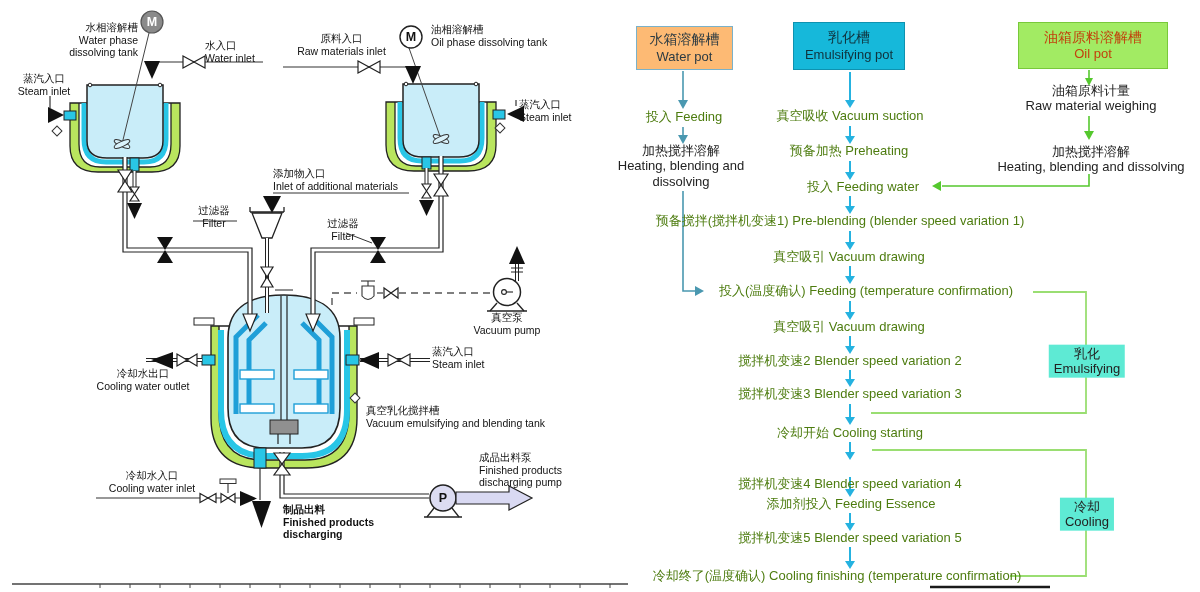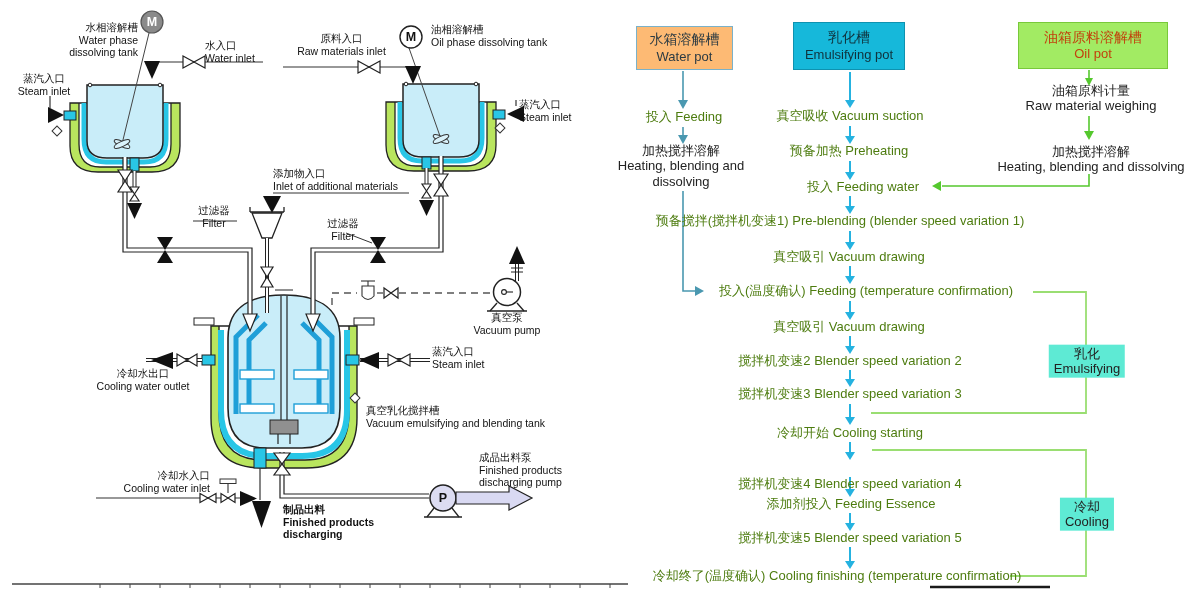--- a/index.html
+++ b/index.html
@@ -360,21 +360,21 @@
   <div>Steam inlet</div>
 </div>
 <div class="lbl c" style="left:85px;top:367px;width:116px;">
   <div>冷却水出口</div>
   <div>Cooling water outlet</div>
 </div>
 <div class="lbl" style="left:366px;top:404px;">
   <div>真空乳化搅拌槽</div>
   <div>Vacuum emulsifying and blending tank</div>
 </div>
-<div class="lbl c" style="left:94px;top:469px;width:116px;text-align:right;">
+<div class="lbl c" style="left:94px;top:469px;width:116px;">
   <div>冷却水入口</div>
   <div>Cooling water inlet</div>
 </div>
 <div class="lbl" style="left:283px;top:503px;font-weight:bold;">
   <div>制品出料</div>
   <div>Finished products</div>
   <div>discharging</div>
 </div>
 <div class="lbl" style="left:456px;top:451px;margin-left:23px;">
   <div>成品出料泵</div>

